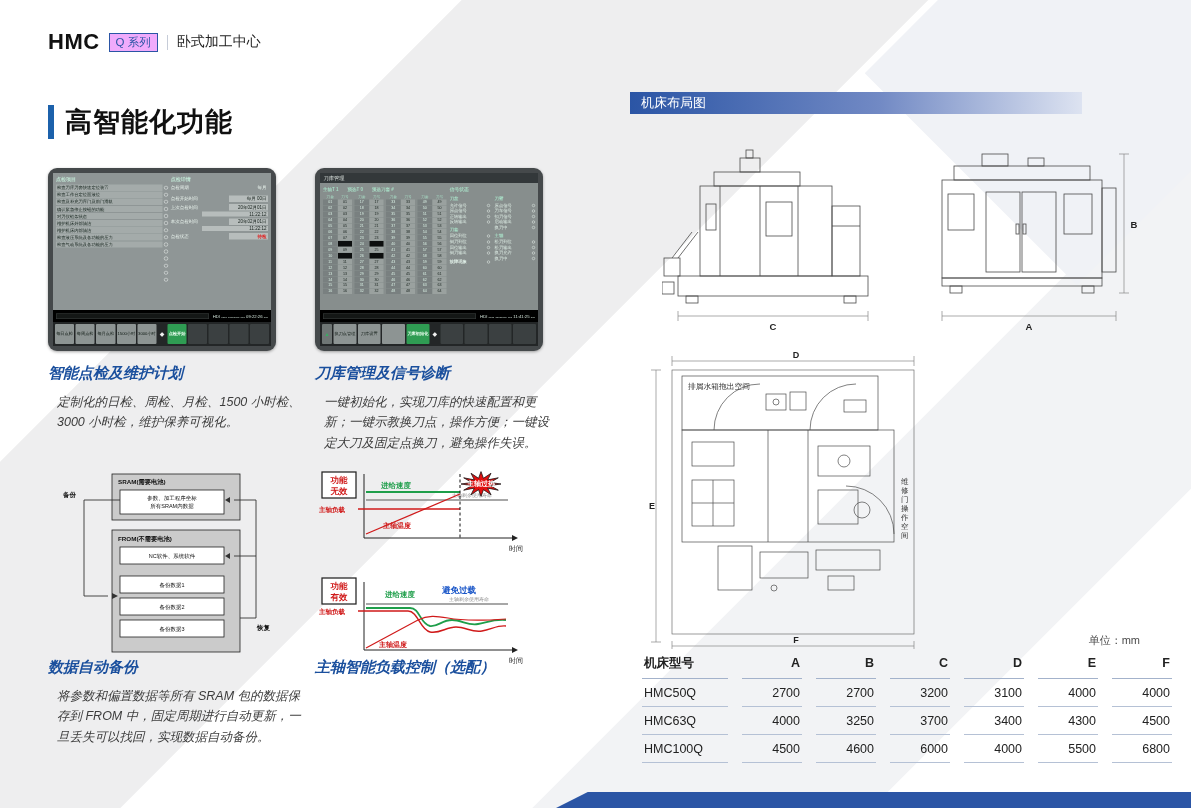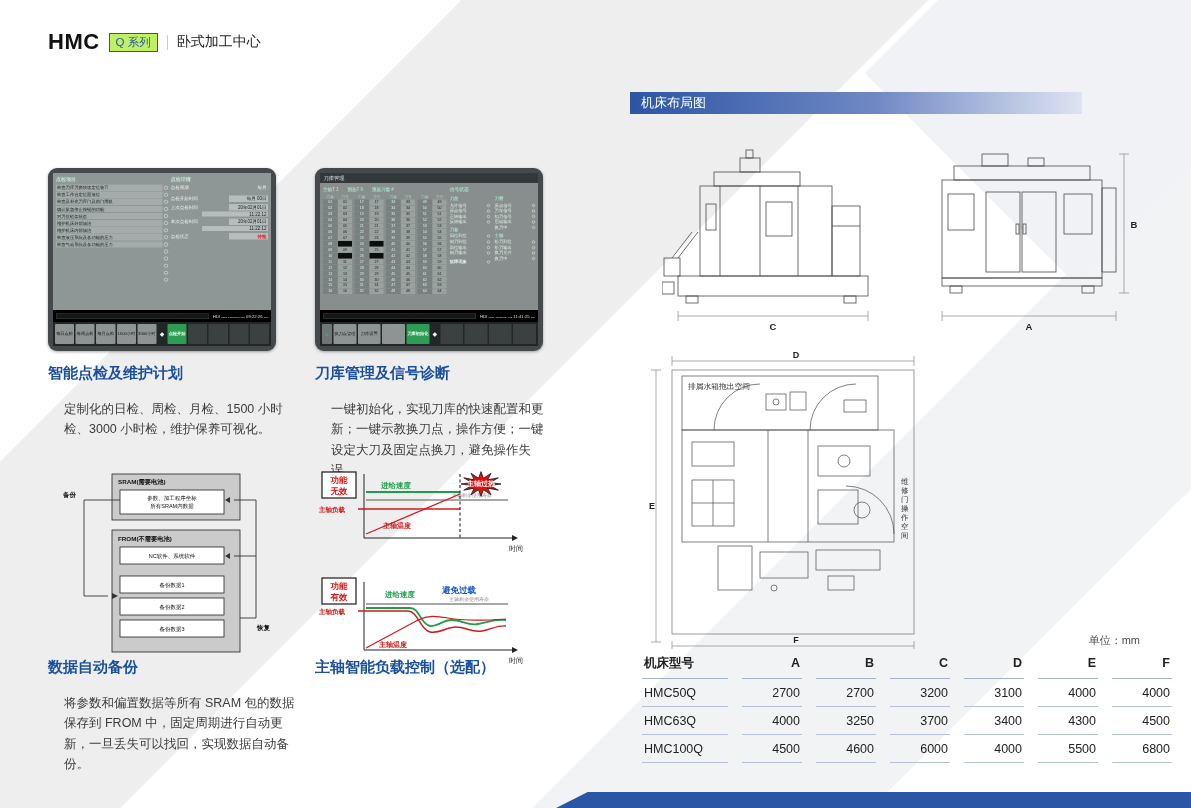--- a/index.html
+++ b/index.html
@@ -10,21 +10,21 @@
   #band2{width:1600px;height:240px;background:#f2f3f5;transform:rotate(-45deg);left:160px;top:430px;}
   #band3{width:620px;height:300px;background:#f0f2f6;transform:rotate(-45deg);left:880px;top:-190px;}
   #page{position:absolute;inset:0;z-index:1;}
 
   
   .topbar{position:absolute;left:0;top:22px;width:1164px;height:36px;
     background:linear-gradient(90deg,rgba(255,255,255,0) 0%,#c2cce6 55%,#2b55a5 97%);
     text-align:right;line-height:36px;color:#fff;font-size:14.5px;padding-right:26px;box-sizing:border-box;}
   .brand{position:absolute;left:48px;top:29px;display:flex;align-items:center;gap:9px;}
   .brand .logo{font-size:22px;font-weight:800;color:#111;letter-spacing:.5px;}
-  .brand .badge{border:1px solid #2b55a5;color:#2b55a5;font-size:11.5px;padding:1px 6px;background:#bef264;}
+  .brand .badge{border:1px solid #2b55a5;color:#2b55a5;font-size:11.5px;padding:1px 6px;background:#f0abfc;}
   .brand .vdiv{width:1px;height:15px;background:#c6ccd8;}
   .brand .sub{font-size:14px;color:#222;}
 
   
   .sec-title{position:absolute;left:48px;top:104px;display:flex;align-items:center;gap:11px;}
   .sec-title .bar{width:6px;height:34px;background:#1c61ab;}
   .sec-title .txt{font-size:27px;font-weight:bold;color:#101010;letter-spacing:1px;}
 
   
   .screen{position:absolute;width:228px;height:183px;background:#45494b;border-radius:9px;
@@ -74,23 +74,23 @@
   .s2-right{flex:1;display:flex;flex-direction:column;color:#dfeee6;min-width:0;}
   .sig-title{color:#a8dec6;font-weight:bold;font-size:9.5px;margin-bottom:3px;}
   .sig-cols{display:flex;gap:9px;flex:1;}
   .sig-col{flex:1;}
   .sig-g{color:#a8dec6;font-weight:bold;font-size:8.8px;margin:4px 0 1px;}
   .sig-i{display:flex;justify-content:space-between;align-items:center;height:11.2px;font-size:8.6px;}
   .sig-dot{width:6px;height:6px;border:1.2px solid #e8f2ec;border-radius:50%;box-sizing:border-box;}
   .sig-i.fault{margin-top:7px;font-weight:bold;}
 
   
-  .feature{position:absolute;}
+  .feature{position:absolute;font-style:italic;}
   .feature h3{margin:0 0 8px;font-size:15px;color:#1a4f9d;font-weight:bold;}
-  .feature p{margin:16px;font-size:12.5px;line-height:1.62;color:#3c3c3c;}
+  .feature p{margin:9px;font-size:12.5px;line-height:1.62;color:#3c3c3c;}
   #f1{left:48px;top:364px;width:262px;} #f2{left:315px;top:364px;width:252px;}
   #f3{left:48px;top:658px;width:270px;} #f4{left:315px;top:658px;width:260px;}
 
   
   #backup-diagram{position:absolute;left:60px;top:468px;}
   #load-charts{position:absolute;left:318px;top:464px;}
   #load-charts svg{display:block;margin-bottom:8px;}
 
   
   .layout-bar{position:absolute;left:630px;top:92px;width:452px;height:22px;
@@ -121,20 +121,24 @@
 
 <div id="page">
 
   <div class="brand">
     <span class="logo">HMC</span>
     <span class="badge">Q 系列</span>
     <span class="vdiv"></span>
     <span class="sub">卧式加工中心</span>
   </div>
 
+  <div class="sec-title">
+    <span class="bar"></span>
+    <span class="txt">高智能化功能</span>
+  </div>
 
   <div class="screen" id="screen1">
     <div class="crt">
       <div class="s-main">
         <div class="panel">
           <div class="panel-h">点检项目</div>
           <div id="s1-list">
               <div class="chk-row">
                 <span class="chk-txt">检查刀库刀套快速定位装置</span>
                 <span class="chk-dot"></span>

